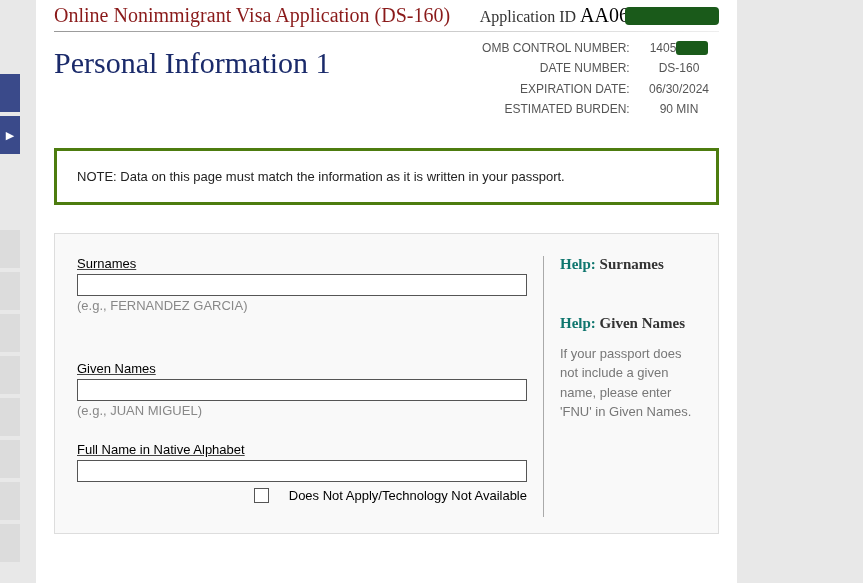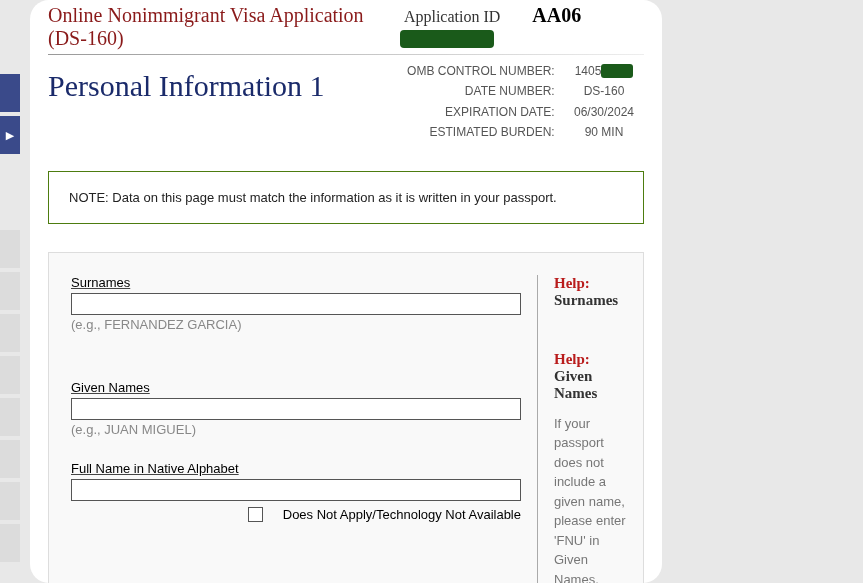--- a/index.html
+++ b/index.html
@@ -42,26 +42,25 @@
       width: 20px;
     }
     .blue-group {
       position: absolute;
       top: 74px;
       left: 0;
       width: 20px;
     }
     .container {
       position: absolute;
-      left: 30px;
+      left: 36px;
       top: 0;
-      width: 632px;
+      width: 701px;
       background: #fff;
       height: 100%;
-      border-radius: 19px;
     }
     .page-pad {
       padding: 0 18px;
     }
     .title-row {
       display: flex;
       justify-content: space-between;
       align-items: baseline;
       padding-top: 4px;
     }
@@ -69,25 +68,24 @@
       color: #8a1a1a;
       font-family: Georgia, "Times New Roman", serif;
       font-size: 20px;
     }
     .app-id {
       font-family: Georgia, "Times New Roman", serif;
       font-size: 16px;
       color: #333;
     }
     .app-id-value {
-      font-weight: bold;
+      font-weight: normal;
       font-size: 20px;
       color: #000;
       position: relative;
-      margin-left: 28px;
     }
     .redact {
       display:inline-block;
       position:relative;
       top:3px;
       width: 94px;
       height: 18px;
       background: #1a5a1a;
       border-radius: 4px;
       margin-left:-4px;
@@ -122,21 +120,21 @@
       align-items: flex-start;
       margin-top: -2px;
     }
     .section-title {
       font-family: Georgia, "Times New Roman", serif;
       font-size: 30px;
       color: #1a2a6a;
       padding-top: 8px;
     }
     .note-box {
-      border: 1px solid #4d7c0f;
+      border: 3px solid #4d7c0f;
       padding: 18px 20px;
       margin-top: 28px;
       font-size: 13px;
       color: #222;
     }
     .form-area {
       border: 1px solid #ddd;
       background: #f9f9f9;
       margin-top: 28px;
       display: flex;
@@ -175,21 +173,21 @@
       color: #888;
       margin-top: 2px;
     }
     .field-group { margin-bottom: 48px; }
     .field-group.tighter { margin-bottom: 14px; }
     .help-head {
       font-family: Georgia, serif;
       font-size: 15px;
       margin-bottom: 12px;
     }
-    .help-label { color: #b91c1c; font-weight: bold; }
+    .help-label { color: #0f766e; font-weight: bold; }
     .help-topic { color: #333; font-weight: bold; }
     .help-text {
       font-size: 13px;
       color: #777;
       line-height: 1.5;
       margin-bottom: 30px;
     }
     .checkbox-row {
       text-align: right;
       margin-top: 6px;

